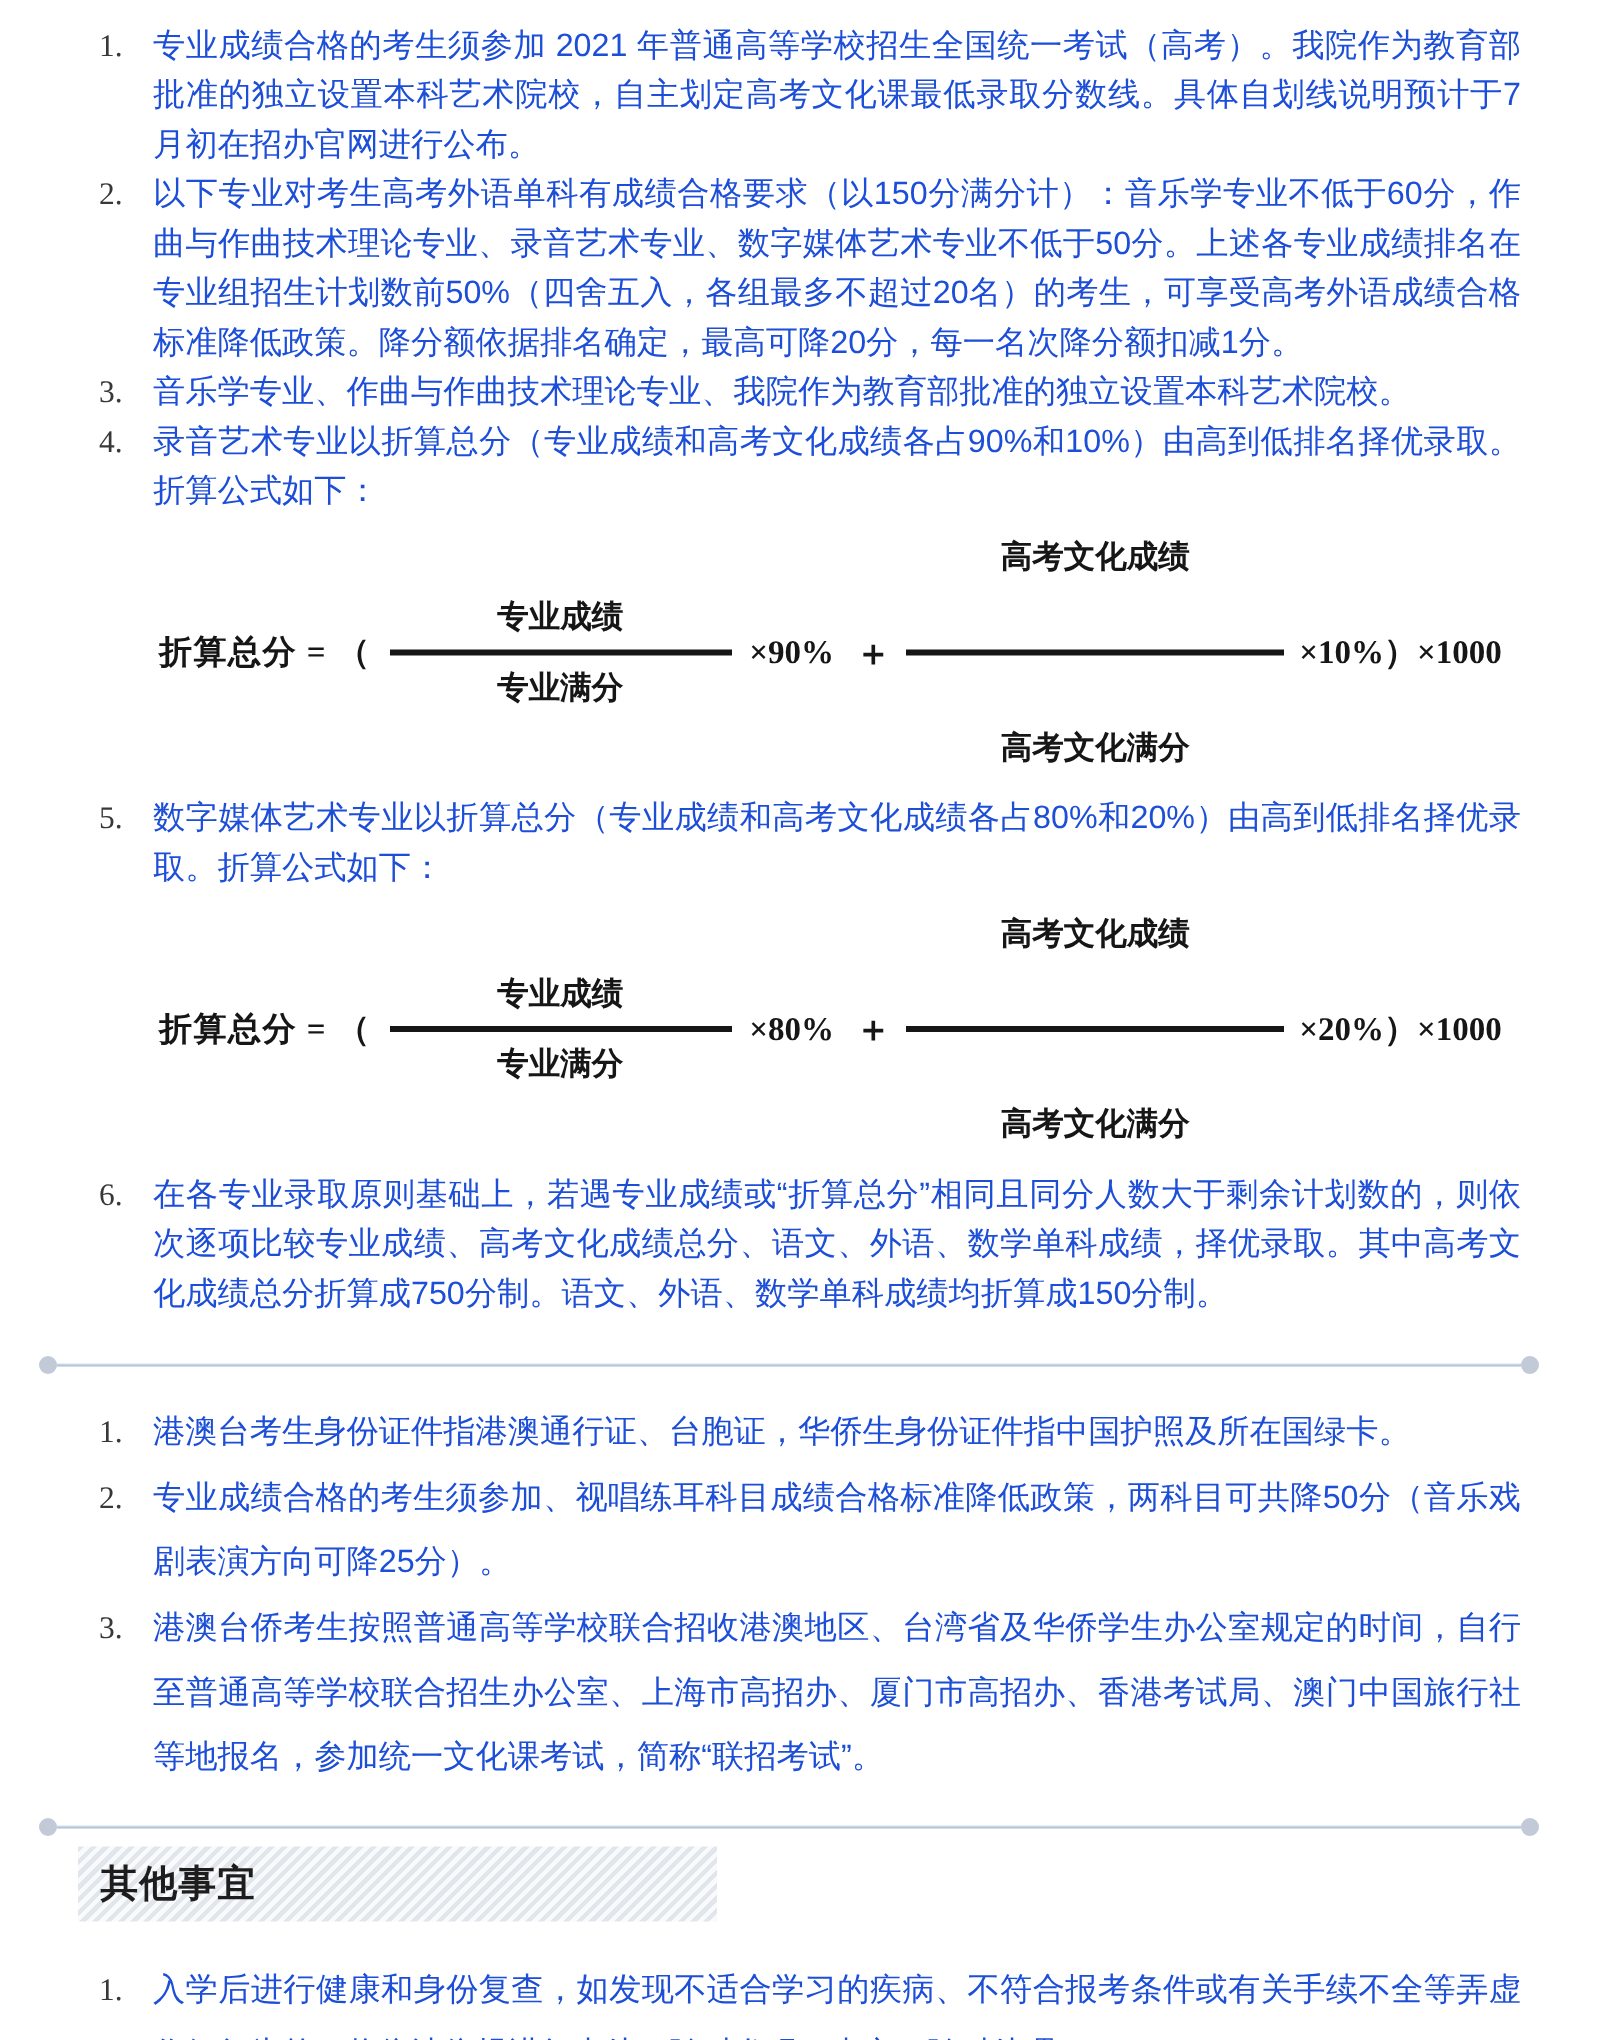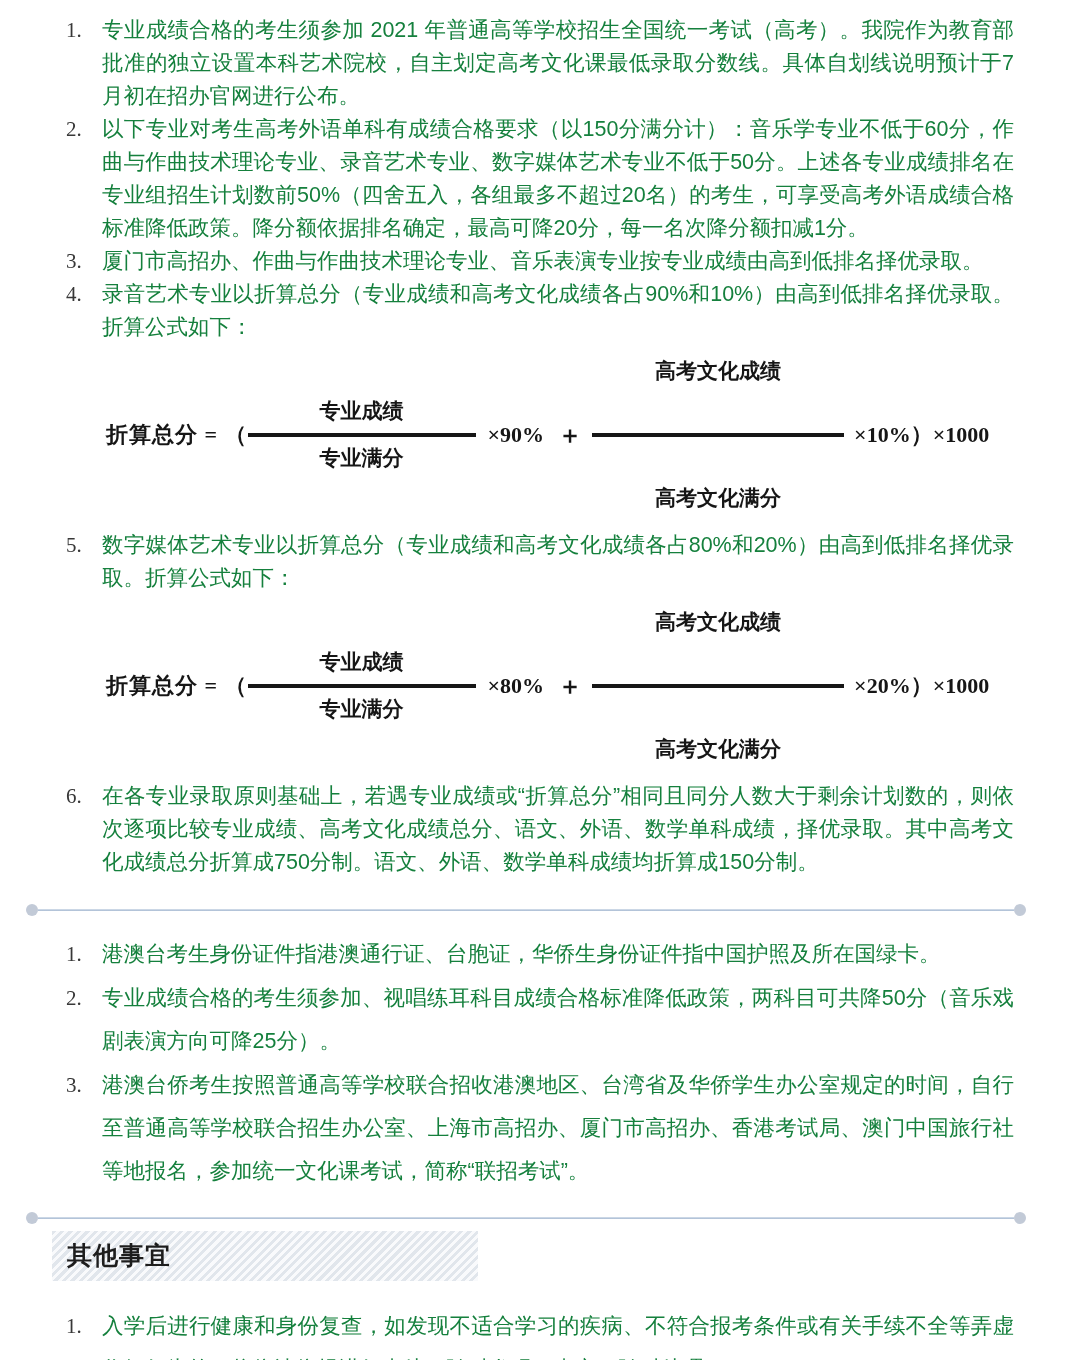--- a/index.html
+++ b/index.html
@@ -36,39 +36,39 @@
     flex: 0 0 36px;
     font-family: "Liberation Serif", serif;
     font-size: 21px;
     color: #383838;
   }
   .txt {
     flex: 1;
     margin: 0;
     font-size: 21.5px;
     text-align: justify;
-    color: #15803d;
+    color: #1d4ed8;
   }
   .s1 .txt { line-height: 33px; }
   .s1 .num { line-height: 33px; }
   .s2 .txt, .s3 .txt { line-height: 43px; }
   .s2 .num, .s3 .num { line-height: 43px; }
   .s2 .item, .s3 .item { margin-bottom: 1px; }
   
   .formula {
     display: flex;
     align-items: center;
     margin: 15px 0 18px 40px;
     font-family: "Liberation Serif", serif;
     font-weight: bold;
     font-size: 22px;
     color: #161616;
     white-space: nowrap;
   }
-  .f-lhs { letter-spacing: 1px; }
+  .f-lhs { margin-right: 12px; letter-spacing: 1px; }
   .f-frac { display: flex; flex-direction: column; align-items: center; justify-content: center; }
   .f-frac.w1 { width: 228px; }
   .f-frac.w2 { width: 252px; gap: 40px; }
   .f-top, .f-bot { font-size: 21px; line-height: 25px; }
   .f-bar { align-self: stretch; height: 4px; background: #161616; margin: 9px 0; }
   .f-op { margin: 0 4px 0 12px; }
   .f-plus { margin: 0 10px; font-size: 24px; }
   .f-tail { margin-left: 10px; }
   
   .divider {
@@ -103,21 +103,21 @@
     <div class="item">
       <span class="num">1.</span>
       <p class="txt">专业成绩合格的考生须参加 2021 年普通高等学校招生全国统一考试（高考）。我院作为教育部批准的独立设置本科艺术院校，自主划定高考文化课最低录取分数线。具体自划线说明预计于7月初在招办官网进行公布。</p>
     </div>
     <div class="item">
       <span class="num">2.</span>
       <p class="txt">以下专业对考生高考外语单科有成绩合格要求（以150分满分计）：音乐学专业不低于60分，作曲与作曲技术理论专业、录音艺术专业、数字媒体艺术专业不低于50分。上述各专业成绩排名在专业组招生计划数前50%（四舍五入，各组最多不超过20名）的考生，可享受高考外语成绩合格标准降低政策。降分额依据排名确定，最高可降20分，每一名次降分额扣减1分。</p>
     </div>
     <div class="item">
       <span class="num">3.</span>
-      <p class="txt">厦门市高招办、作曲与作曲技术理论专业、音乐表演专业按专业成绩由高到低排名择优录取。</p>
+      <p class="txt">音乐学专业、作曲与作曲技术理论专业、我院作为教育部批准的独立设置本科艺术院校。</p>
     </div>
     <div class="item">
       <span class="num">4.</span>
       <p class="txt">录音艺术专业以折算总分（专业成绩和高考文化成绩各占90%和10%）由高到低排名择优录取。折算公式如下：</p>
     </div>
 
     <div class="formula">
       <span class="f-lhs">折算总分 = （</span>
       <span class="f-frac w1">
         <span class="f-top">专业成绩</span>

